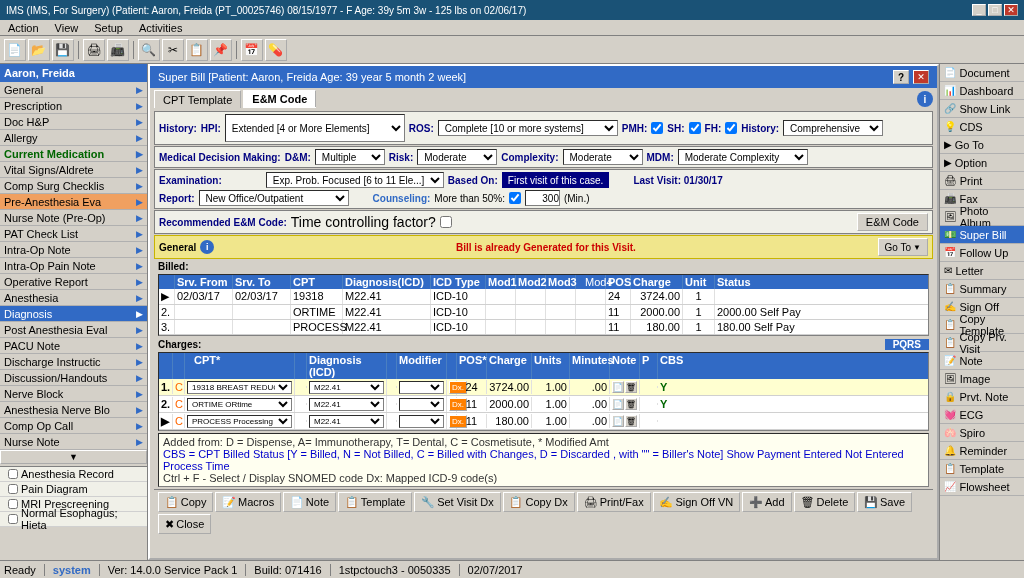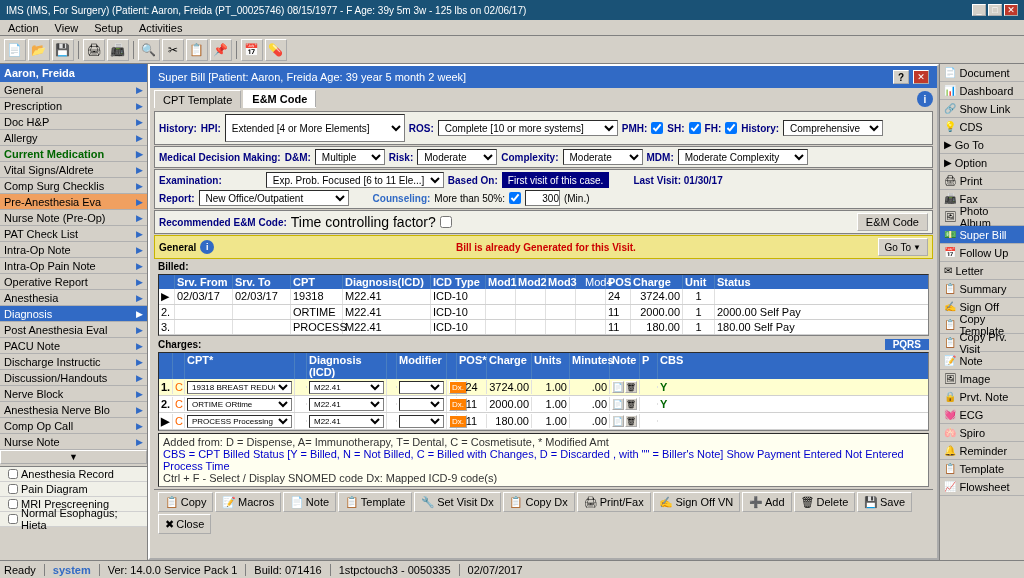--- a/index.html
+++ b/index.html
@@ -349,21 +349,21 @@
 
         <div style="display:flex; align-items:center; justify-content:space-between; padding:1px 4px; margin-top:2px;">
           <span style="font-weight:bold; font-size:10px;">Charges:</span>
           <span style="background:#316ac5; color:white; padding:0 8px; font-weight:bold; font-size:10px;">PQRS</span>
         </div>
         <div style="background:#ffffff; border:1px inset #808080; margin:1px 4px; overflow:hidden;">
 
           <div style="background:#316ac5; color:white; display:grid; grid-template-columns:14px 12px 110px 12px 80px 10px 50px 10px 30px 45px 38px 40px 30px 18px 28px; font-size:9px; font-weight:bold;">
             <div style="padding:1px 2px; border-right:1px solid #4a7fc1;"></div>
             <div style="padding:1px 2px; border-right:1px solid #4a7fc1;"></div>
-            <div style="padding:1px 2px; border-right:1px solid #4a7fc1;">CPT*</div>
+            <div style="padding:1px 2px; border-right:1px solid #4a7fc1;margin-left:7px;">CPT*</div>
             <div style="padding:1px 2px; border-right:1px solid #4a7fc1;"></div>
             <div style="padding:1px 2px; border-right:1px solid #4a7fc1;">Diagnosis (ICD)</div>
             <div style="padding:1px 2px; border-right:1px solid #4a7fc1;"></div>
             <div style="padding:1px 2px; border-right:1px solid #4a7fc1;">Modifier</div>
             <div style="padding:1px 2px; border-right:1px solid #4a7fc1;"></div>
             <div style="padding:1px 2px; border-right:1px solid #4a7fc1;">POS*</div>
             <div style="padding:1px 2px; border-right:1px solid #4a7fc1;">Charge</div>
             <div style="padding:1px 2px; border-right:1px solid #4a7fc1;">Units</div>
             <div style="padding:1px 2px; border-right:1px solid #4a7fc1;">Minutes</div>
             <div style="padding:1px 2px; border-right:1px solid #4a7fc1;">Note</div>

